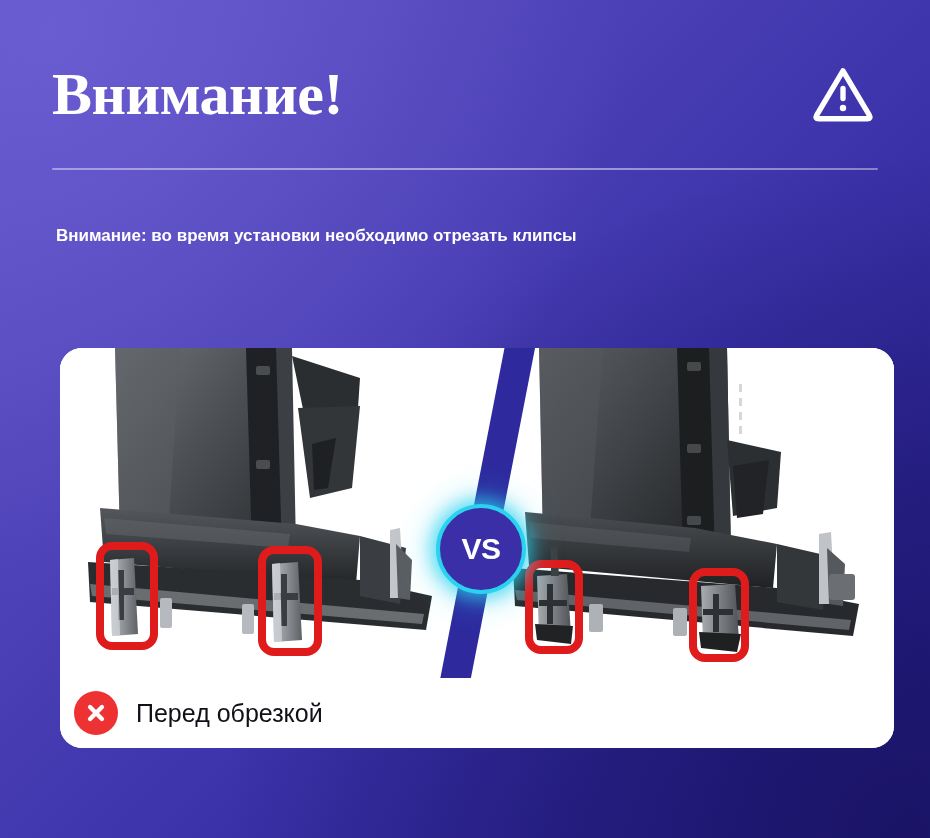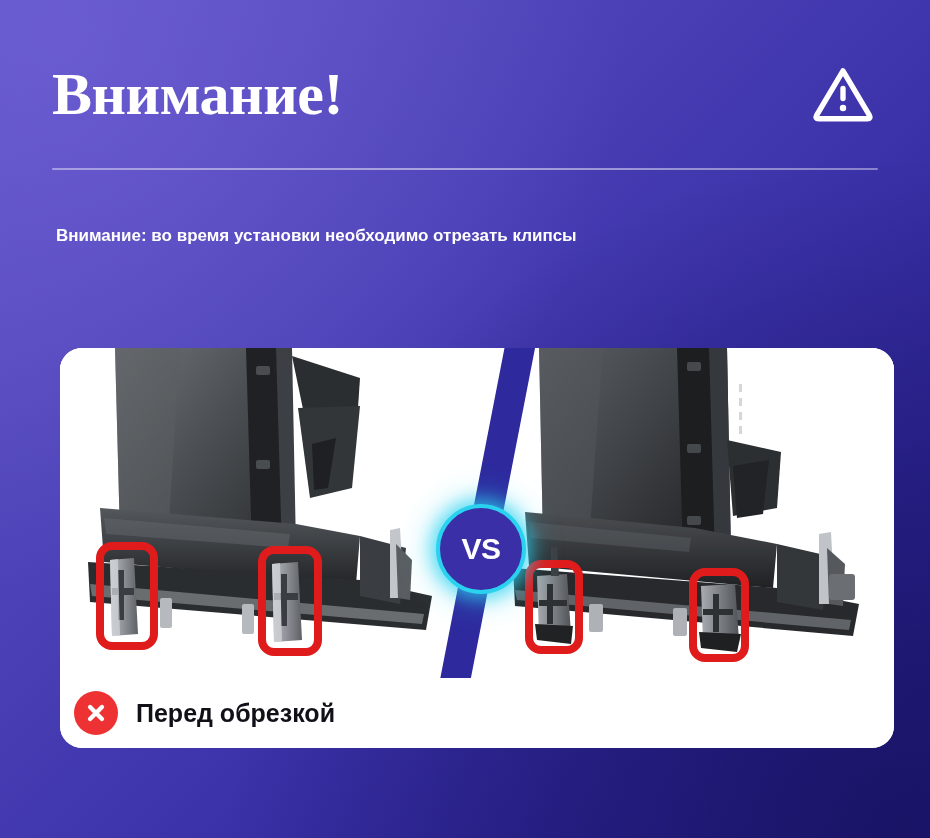--- a/index.html
+++ b/index.html
@@ -188,21 +188,21 @@
     justify-content: center;
     margin-right: 18px;
   }
   .status-badge.bad  { background: #ee3233; }
   .status-badge.good { background: #1ec95f; }
   .status-badge svg { width: 26px; height: 26px; }
 
   .label-text {
     color: #111018;
     font-size: 25px;
-    font-weight: 700;
+    font-weight: 400;
     white-space: nowrap;
   }
 </style>
 </head>
 <body>
 
 <div class="page">
 
   <div class="header">
     <h1 class="page-title">Внимание!</h1>

